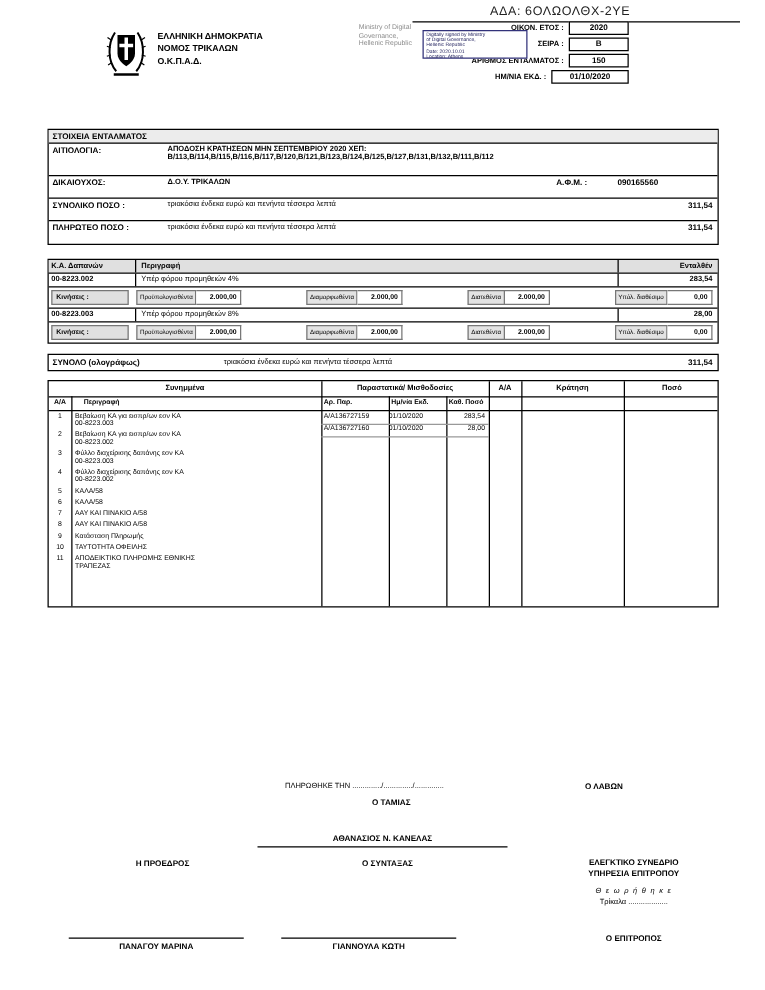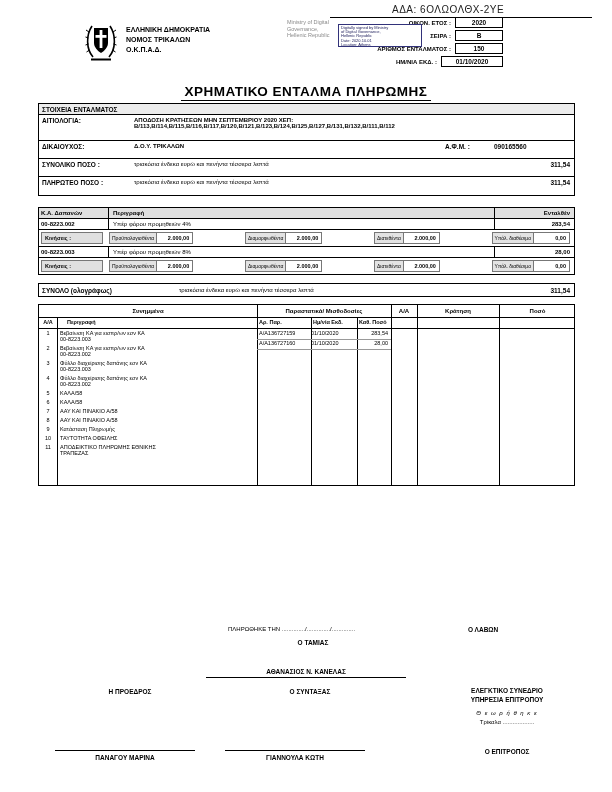--- a/index.html
+++ b/index.html
@@ -153,23 +153,20 @@
     <div class="fld-row">
       <span class="fld-label">ΑΡΙΘΜΟΣ ΕΝΤΑΛΜΑΤΟΣ :</span>
       <span class="fld-val">150</span>
     </div>
     <div class="fld-row">
       <span class="fld-label">ΗΜ/ΝΙΑ ΕΚΔ. :</span>
       <span class="fld-val" style="width:62px;">01/10/2020</span>
     </div>
   </div>
 
-  <div class="title">
-    <span>ΧΡΗΜΑΤΙΚΟ ΕΝΤΑΛΜΑ ΠΛΗΡΩΜΗΣ</span>
-  </div>
 
   <div class="details">
     <div class="d-head">ΣΤΟΙΧΕΙΑ ΕΝΤΑΛΜΑΤΟΣ</div>
     <div class="d-row" style="min-height:26px;">
       <div class="d-label">ΑΙΤΙΟΛΟΓΙΑ:</div>
       <div class="d-val b">
         <div>ΑΠΟΔΟΣΗ ΚΡΑΤΗΣΕΩΝ ΜΗΝ ΣΕΠΤΕΜΒΡΙΟΥ 2020 ΧΕΠ:</div>
         <div>Β/113,Β/114,Β/115,Β/116,Β/117,Β/120,Β/121,Β/123,Β/124,Β/125,Β/127,Β/131,Β/132,Β/111,Β/112</div>
       </div>
     </div>

